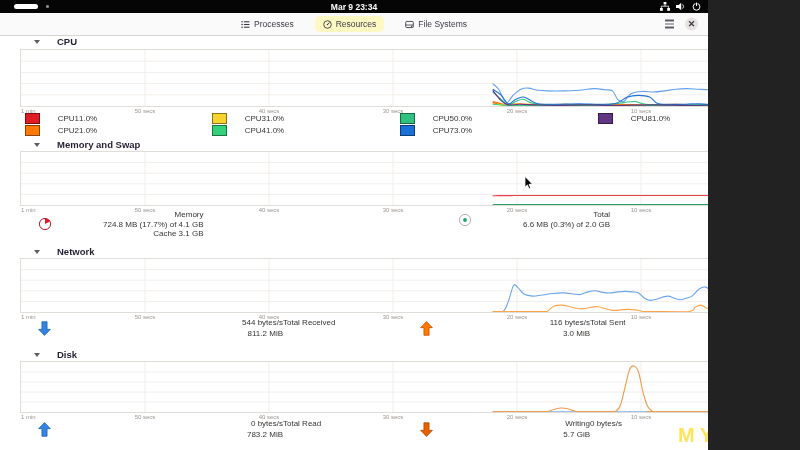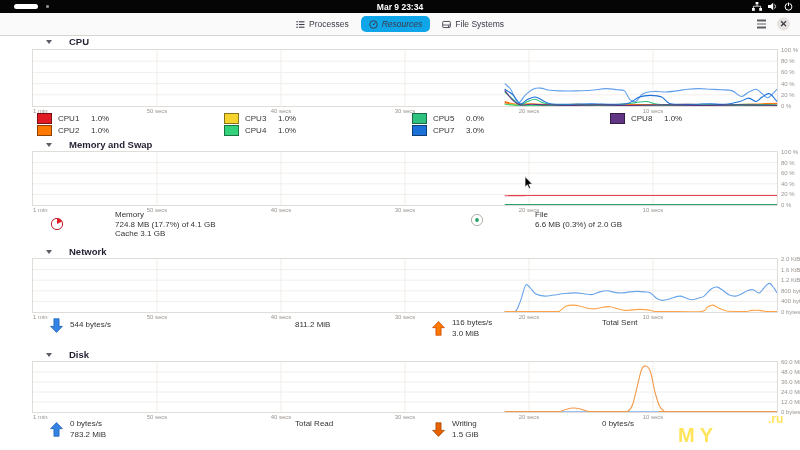--- a/index.html
+++ b/index.html
@@ -1,39 +1,39 @@
 <!DOCTYPE html>
 <html><head>
 <meta charset="utf-8">
 <style>
   html,body{margin:0;padding:0;background:#222;}
-  .screen{position:relative;width:800px;height:450px;background:#fff;overflow:hidden;
+  .screen{position:relative;width:708px;height:450px;background:#fff;overflow:hidden;
           font-family:"Liberation Sans",sans-serif;color:#2e3436;}
   
   .topbar{position:absolute;top:0;left:0;right:0;height:13px;background:#050505;z-index:30;}
   .pill{position:absolute;left:14px;top:4px;width:24px;height:5px;background:#fff;border-radius:3px;}
   .pill-dot{position:absolute;left:46px;top:5px;width:2.5px;height:2.5px;border-radius:50%;background:#8a8a8a;}
   .clock{position:absolute;left:50%;top:50%;transform:translate(-50%,-50%);
          color:#fff;font-size:8.5px;font-weight:bold;white-space:nowrap;}
   .status{position:absolute;right:7px;top:0;height:13px;display:flex;align-items:center;gap:6px;}
   
   .headerbar{position:absolute;top:13px;left:0;right:0;height:22px;background:#fbfafa;
              border-bottom:1px solid #d8d4d0;z-index:20;}
-  .tabs{position:absolute;left:50%;top:50%;transform:translate(-50%,-50%);display:flex;gap:4px;justify-content:space-between;}
+  .tabs{position:absolute;left:50%;top:50%;transform:translate(-50%,-50%);display:flex;gap:13px;justify-content:space-between;}
   .tab{display:flex;align-items:center;gap:4px;font-size:8.5px;color:#3d3846;
        padding:3px 8px;border-radius:5px;white-space:nowrap;}
-  .tab.active{background:#0ea5e9;font-style:italic;}
+  .tab.active{background:#fef9c3;}
   .win-controls{position:absolute;right:10px;top:50%;transform:translateY(-50%);
                 display:flex;gap:11px;align-items:center;}
   .hamburger{display:flex;flex-direction:column;gap:2px;}
   .hamburger i{display:block;width:9px;height:1.4px;background:#5e5c64;}
   .closebtn{width:13px;height:13px;border-radius:50%;background:#e6e3e0;color:#3d3846;
             font-size:9px;line-height:13px;text-align:center;font-weight:bold;}
   
-  .section{position:absolute;left:12px;right:0;}
+  .section{position:absolute;left:0;right:0;text-align:right;}
   .sec-title{position:absolute;left:34px;top:0;display:flex;align-items:center;gap:17px;
              font-size:9.5px;font-weight:bold;color:#241f31;}
   .tri{width:0;height:0;border-left:3.5px solid transparent;border-right:3.5px solid transparent;
        border-top:4.5px solid #5e5c64;}
   .chart-wrap{position:absolute;left:20px;width:744px;background:#fff;border:1px solid #e0dcd8;}
   .chart-wrap svg.plot{position:absolute;left:0;top:0;}
   .ylabels span{position:absolute;left:calc(100% + 4px);transform:translateY(-50%);
                 font-size:6px;color:#9a948f;white-space:nowrap;}
   .xlabels span{position:absolute;top:calc(100% + 2px);transform:translateX(-50%);
                 font-size:6px;color:#9a948f;white-space:nowrap;}
@@ -256,21 +256,21 @@
           <div>724.8 MB (17.7%) of 4.1 GB</div>
           <div>Cache 3.1 GB</div>
         </div>
       </div>
       <div class="mem-entry" style="left:458px">
         <svg class="icon" width="14" height="14" viewBox="0 0 14 14">
           <circle cx="7" cy="7" r="5.6" fill="#fff" stroke="#b5b0aa" stroke-width="1"></circle>
           <circle cx="7" cy="7" r="1.9" fill="#26a269"></circle>
         </svg>
         <div class="mem-text">
-          <div>File</div>
+          <div>Total</div>
           <div>6.6 MB (0.3%) of 2.0 GB</div>
         </div>
       </div>
     </div>
   </div>
 
   <div class="section" style="top:246px;height:103px">
     <div class="sec-title">
       <span class="tri"></span>
       <span>Network</span>
@@ -306,20 +306,21 @@
           <span style="left: 83.3333%;">10 secs</span>
         </div>
     </div>
     <div class="legend" style="top:72px">
       <div class="io-entry" style="left:38px">
         <svg class="icon" width="13" height="15" viewBox="0 0 12 14">
           <path d="M6,13.5 L11.5,7.8 L8.4,7.8 L8.4,0.7 L3.6,0.7 L3.6,7.8 L0.5,7.8 Z" fill="#3584e4" stroke="#1a5fb4" stroke-width="0.7"></path>
         </svg>
         <div class="io-grid" style="grid-template-columns:225px auto">
           <span>544 bytes/s</span>
+          <span>Total Received</span>
           <span>811.2 MiB</span>
         </div>
       </div>
       <div class="io-entry" style="left:420px">
         <svg class="icon" width="13" height="15" viewBox="0 0 12 14">
           <path d="M6,0.5 L11.5,6.2 L8.4,6.2 L8.4,13.3 L3.6,13.3 L3.6,6.2 L0.5,6.2 Z" fill="#ff7800" stroke="#c64600" stroke-width="0.7"></path>
         </svg>
         <div class="io-grid" style="grid-template-columns:150px auto">
           <span>116 bytes/s</span>
           <span>Total Sent</span>
@@ -376,21 +377,21 @@
           <span>783.2 MiB</span>
         </div>
       </div>
       <div class="io-entry" style="left:420px">
         <svg class="icon" width="13" height="15" viewBox="0 0 12 14">
           <path d="M6,13.5 L11.5,7.8 L8.4,7.8 L8.4,0.7 L3.6,0.7 L3.6,7.8 L0.5,7.8 Z" fill="#e66100" stroke="#a84b00" stroke-width="0.7"></path>
         </svg>
         <div class="io-grid" style="grid-template-columns:150px auto">
           <span>Writing</span>
           <span>0 bytes/s</span>
-          <span>1.5 GiB</span>
+          <span>5.7 GiB</span>
         </div>
       </div>
     </div>
   </div>
 
   <span class="wm wm1">MY</span>
   <span class="wm wm2">.ru</span>
 
   <svg class="cursor" width="10" height="14" viewBox="0 0 10 14">
     <path d="M1,0.5 L1,11.2 L3.4,8.9 L4.9,12.6 L6.6,11.9 L5,8.3 L8.4,8.1 Z" fill="#000" stroke="#fff" stroke-width="0.8"></path>

